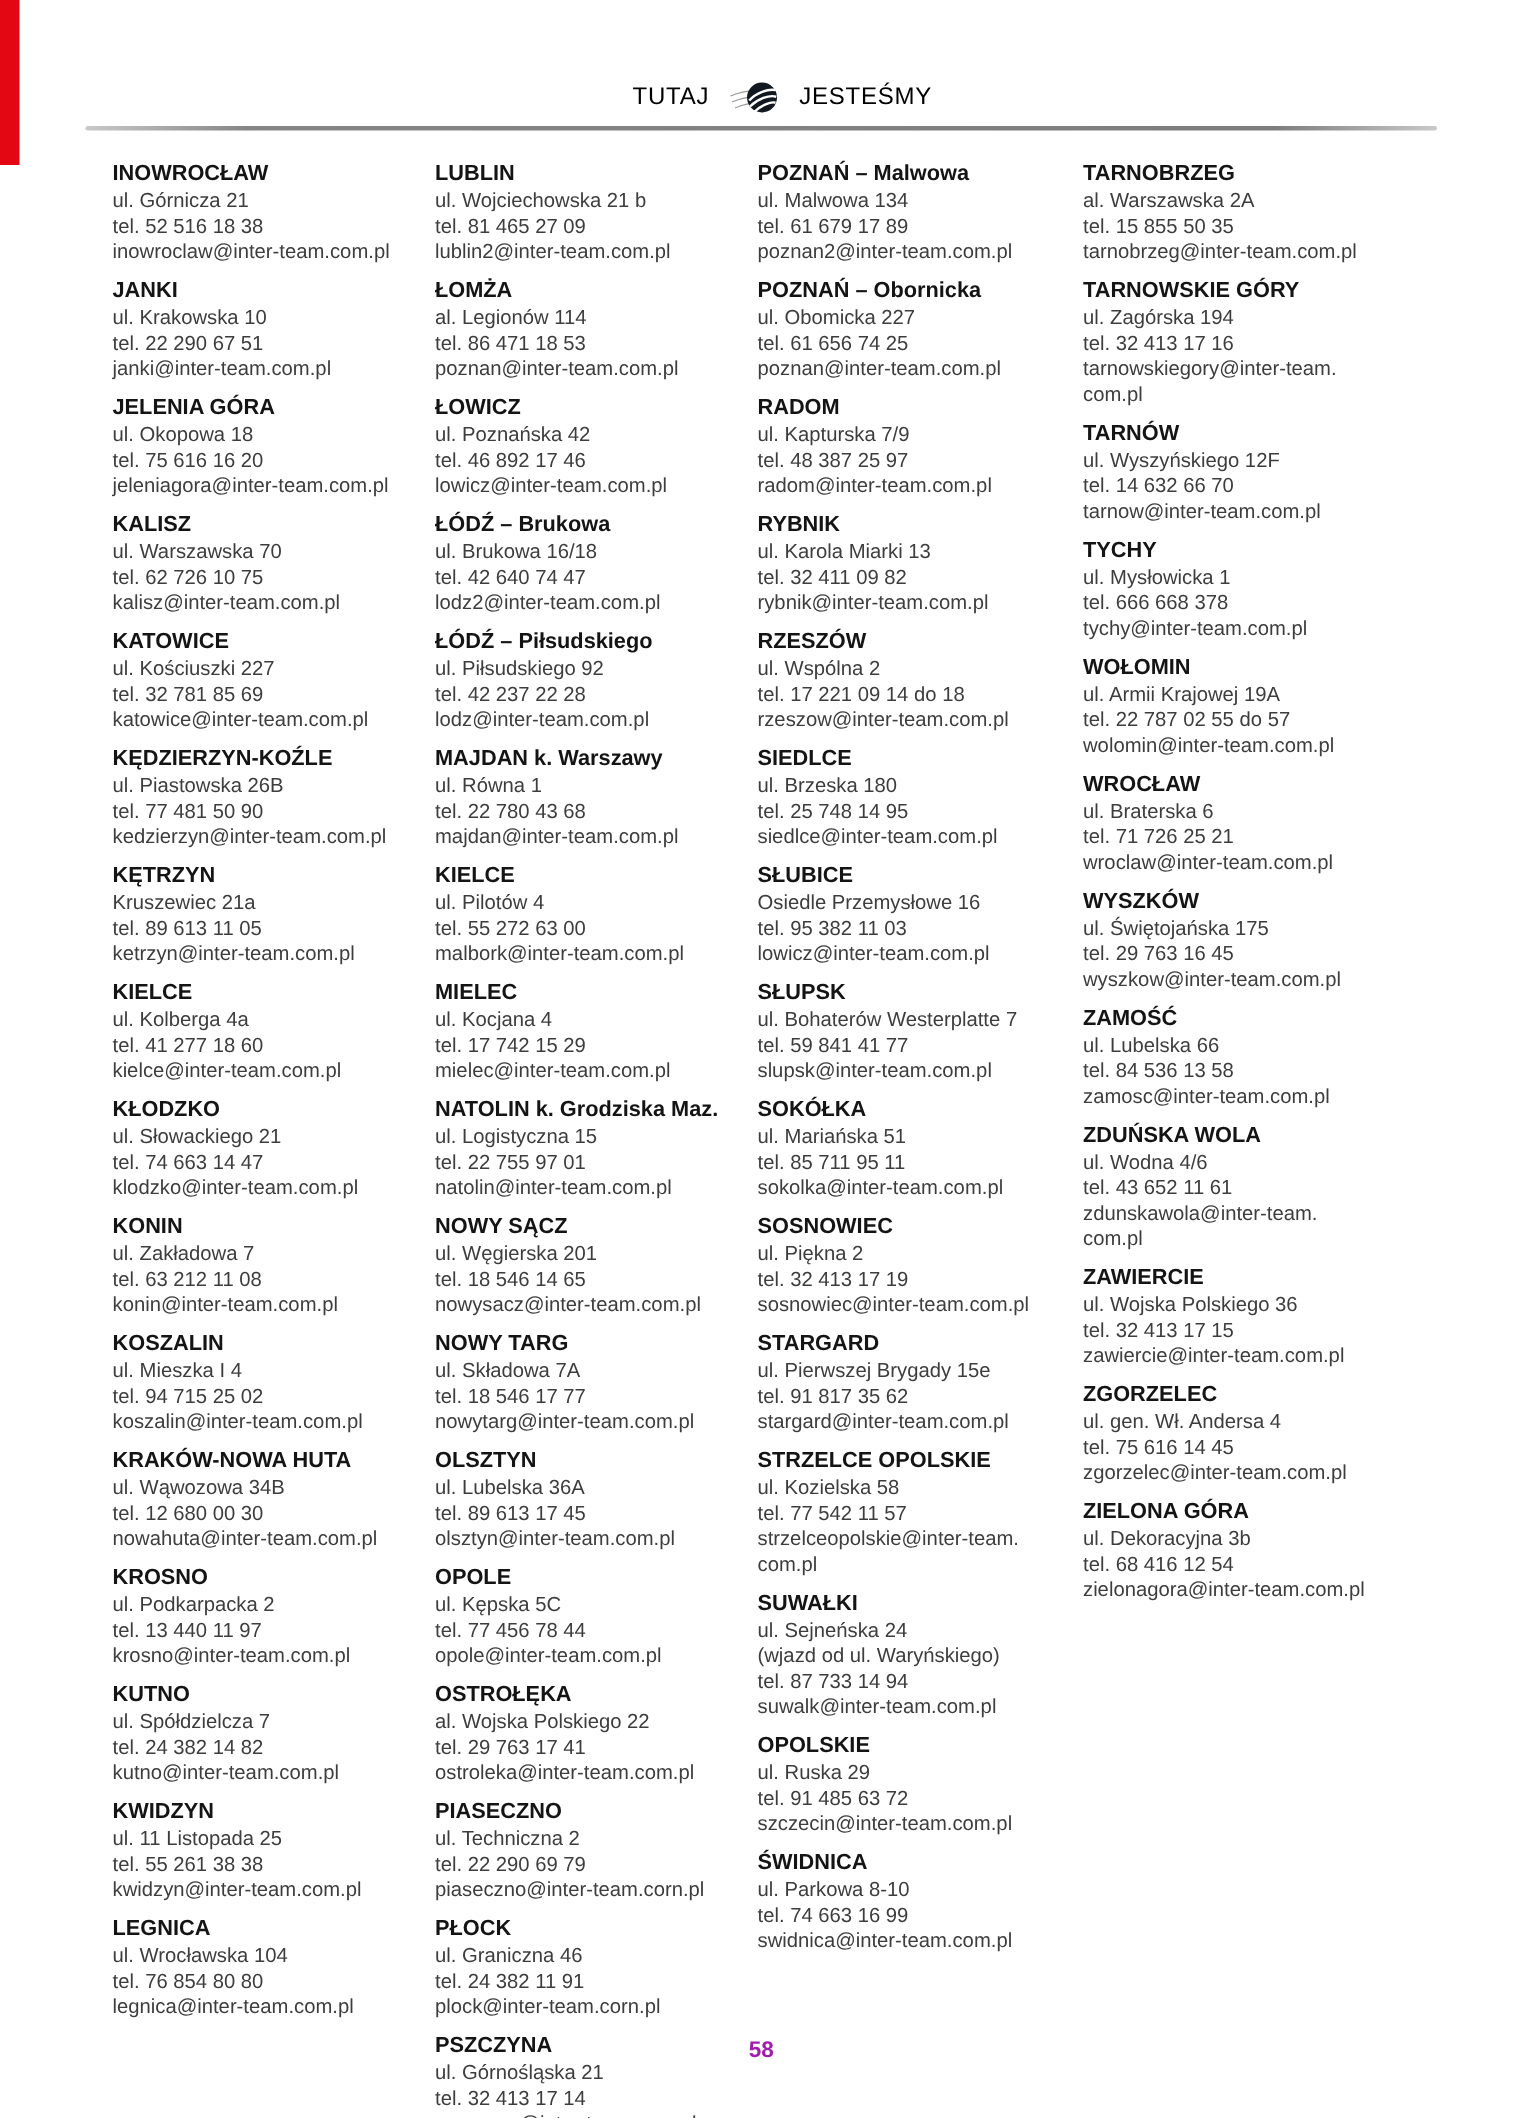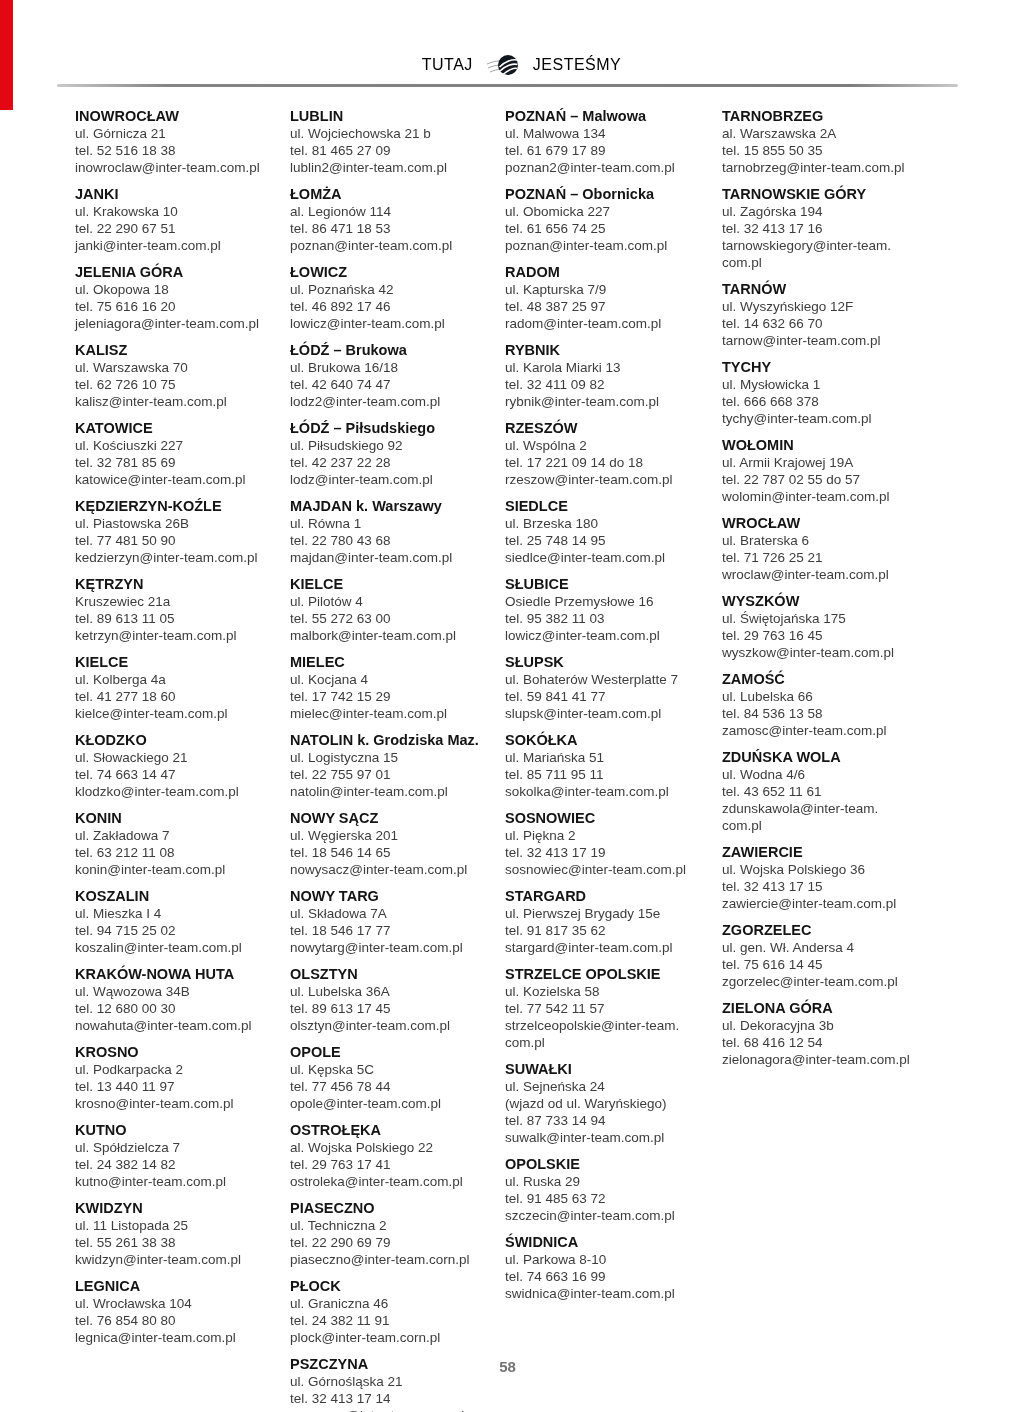--- a/index.html
+++ b/index.html
@@ -51,21 +51,21 @@
   .entry-line {
     color: #3d3d3d;
     font-size: 13.5px;
     line-height: 17px;
   }
   .page-footer {
     position: absolute; left: 0; right: 0; top: 1358px;
     text-align: center;
     font-weight: bold;
     font-size: 15px;
-    color: #737373;
+    color: #a21caf;
   }
 </style>
 </head>
 <body>
 
 <div class="red-bar"></div>
 
 <div class="page-header">
   <span>TUTAJ</span>
   <svg class="logo" viewBox="0 0 34 26">

